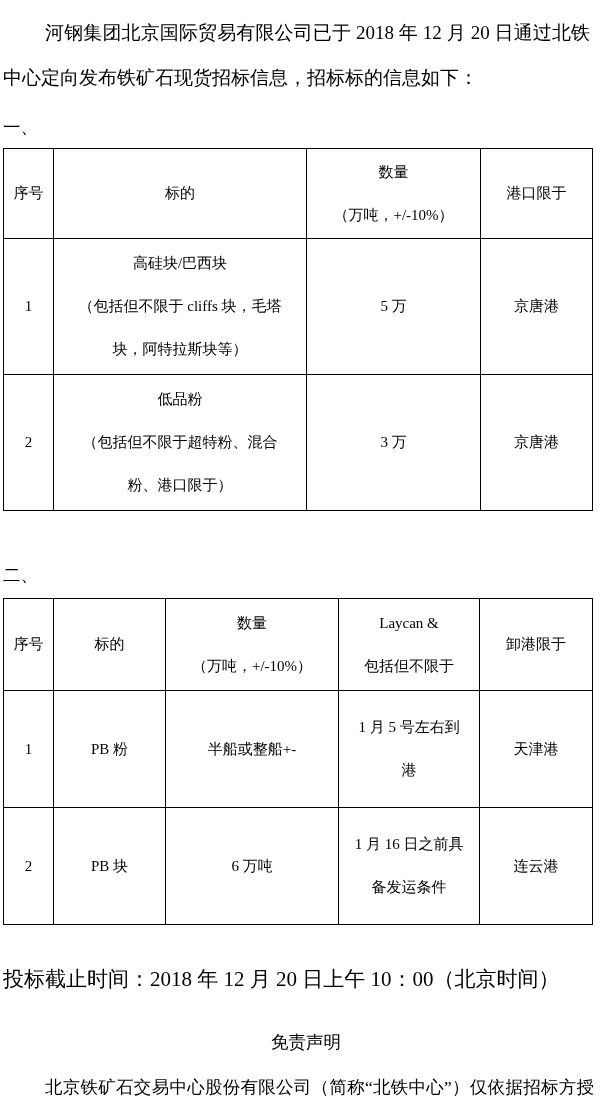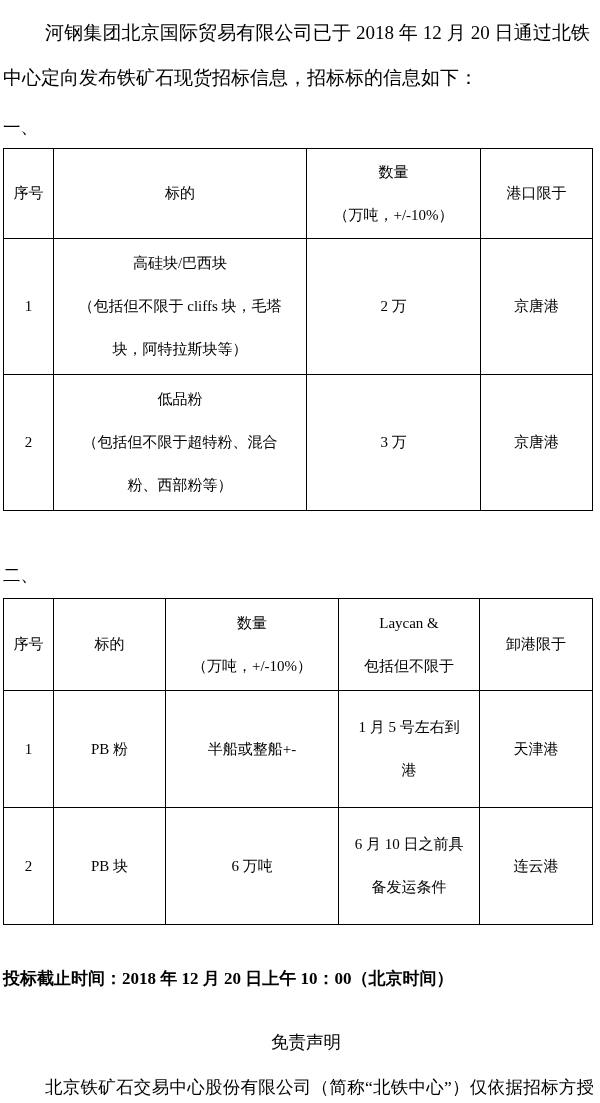--- a/index.html
+++ b/index.html
@@ -43,22 +43,22 @@
     padding: 0 2px;
   }
   .cell-line { line-height: 43px; }
   .t1 tr.hrow td { height: 90px; }
   .t1 tr.brow td { height: 136px; }
   .t2 tr.hrow td { height: 92px; }
   .t2 tr.brow td { height: 117px; }
 
   .deadline {
     margin: 42px 16px 0 3px;
-    font-size: 17px;
-    font-weight: bold;
+    font-size: 21px;
+    font-weight: normal;
     line-height: 24px;
   }
   .disclaimer-title {
     margin: 40px 0 0 12px;
     font-size: 17.5px;
     line-height: 22px;
     text-align: center;
   }
   .disclaimer-body {
     margin: 12px 6px 0 3px;
@@ -103,34 +103,34 @@
     <tr class="brow">
       <td>
         <div class="cell-line">1</div>
       </td>
       <td>
         <div class="cell-line">高硅块/巴西块</div>
         <div class="cell-line">（包括但不限于 cliffs 块，毛塔</div>
         <div class="cell-line">块，阿特拉斯块等）</div>
       </td>
       <td>
-        <div class="cell-line">2 万</div>
+        <div class="cell-line">5 万</div>
       </td>
       <td>
         <div class="cell-line">京唐港</div>
       </td>
     </tr>
     <tr class="brow">
       <td>
         <div class="cell-line">2</div>
       </td>
       <td>
         <div class="cell-line">低品粉</div>
         <div class="cell-line">（包括但不限于超特粉、混合</div>
-        <div class="cell-line">粉、西部粉等）</div>
+        <div class="cell-line">粉、港口限于）</div>
       </td>
       <td>
         <div class="cell-line">3 万</div>
       </td>
       <td>
         <div class="cell-line">京唐港</div>
       </td>
     </tr>
   </tbody>
     </table>
@@ -187,21 +187,21 @@
       <td>
         <div class="cell-line">2</div>
       </td>
       <td>
         <div class="cell-line">PB 块</div>
       </td>
       <td>
         <div class="cell-line">6 万吨</div>
       </td>
       <td>
-        <div class="cell-line">6 月 10 日之前具</div>
+        <div class="cell-line">1 月 16 日之前具</div>
         <div class="cell-line">备发运条件</div>
       </td>
       <td>
         <div class="cell-line">连云港</div>
       </td>
     </tr>
   </tbody>
     </table>
 
   <p class="deadline">投标截止时间：2018 年 12 月 20 日上午 10：00（北京时间）</p>

